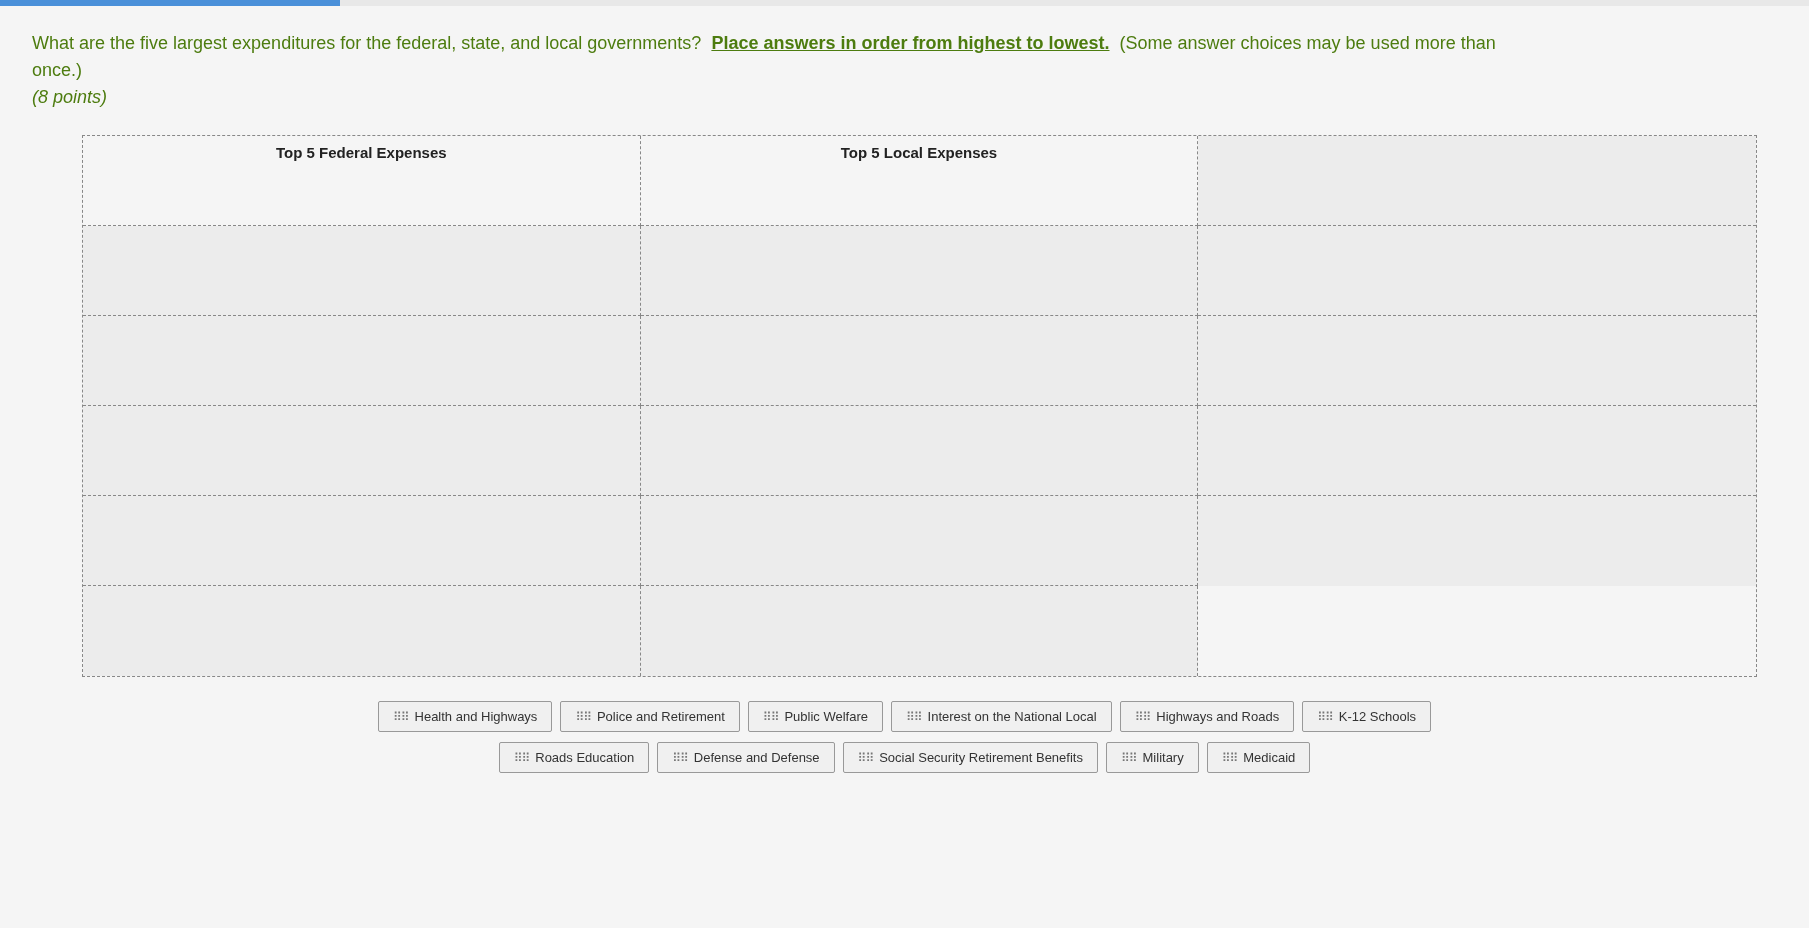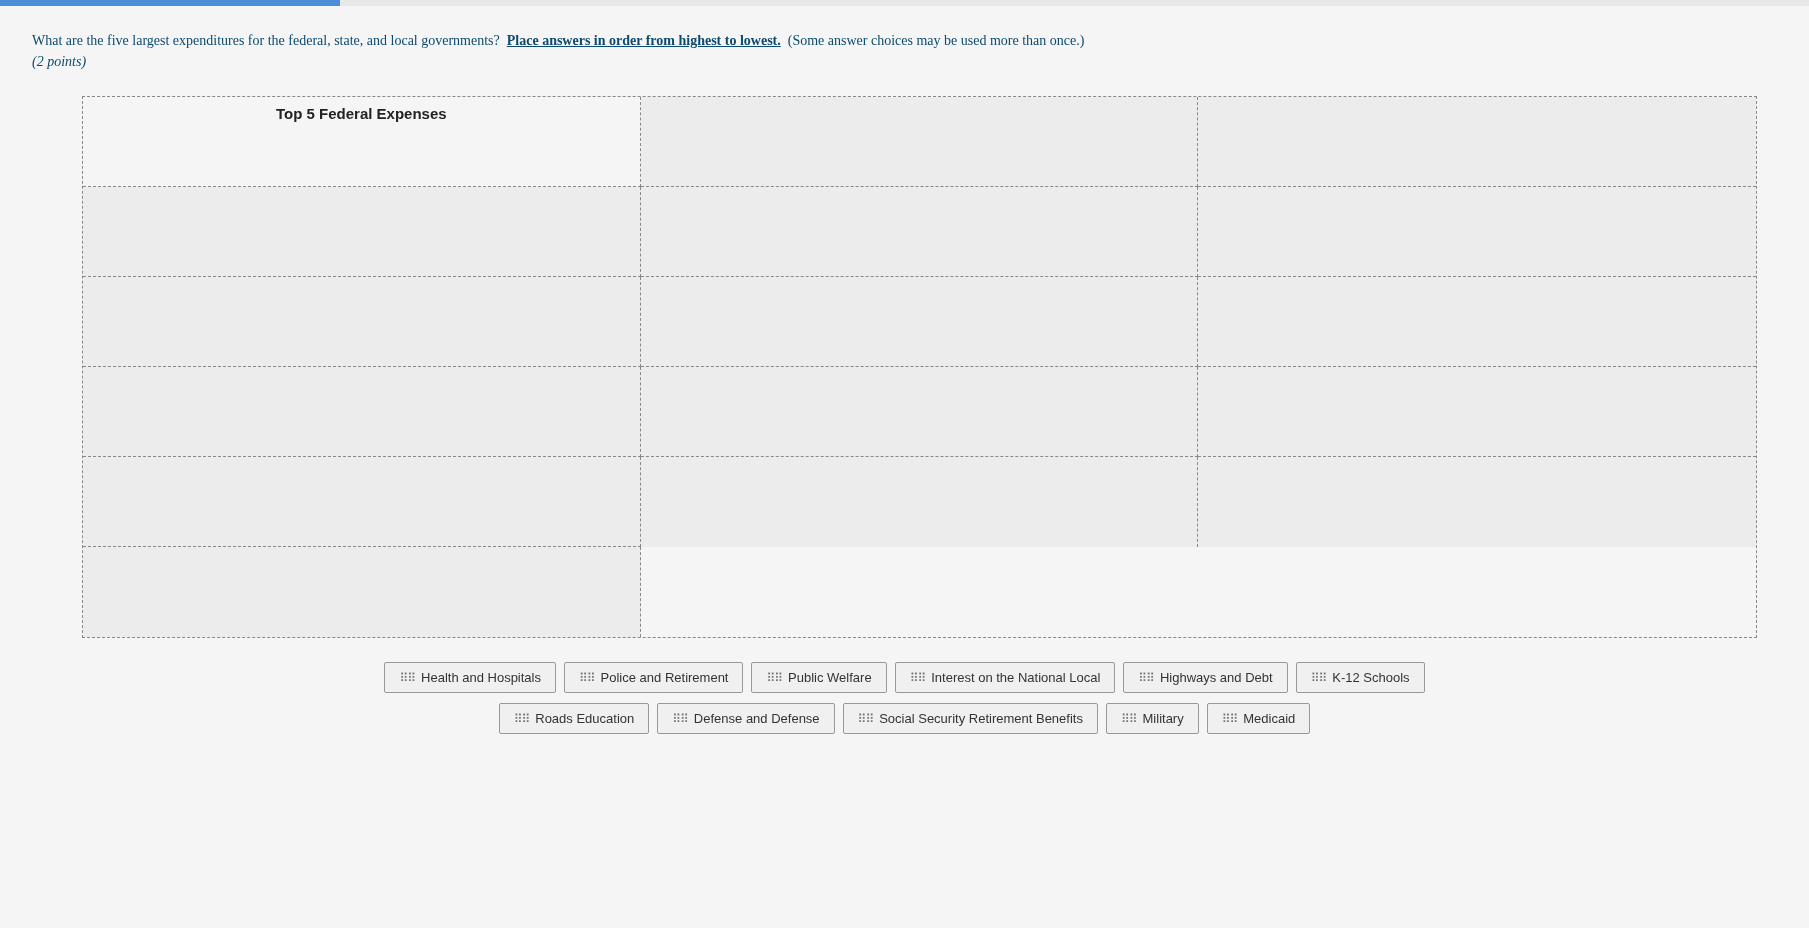--- a/index.html
+++ b/index.html
@@ -25,26 +25,25 @@
       width: 340px;
     }
 
     .page-wrapper {
       background: #f5f5f5;
       flex: 1;
       padding: 24px 32px 32px 32px;
     }
 
     .question-text {
-      font-size: 14px;
+      font-size: 18px;
       line-height: 1.5;
-      color: #0c4a6e;
+      color: #4d7c0f;
       margin-bottom: 24px;
       max-width: 1500px;
-      font-family: Liberation Serif, serif;
     }
 
     .question-text .underline-bold {
       text-decoration: underline;
       font-weight: bold;
     }
 
     .question-text .italic {
       font-style: italic;
     }
@@ -144,36 +143,37 @@
 
 <div class="top-bar"></div>
 
 <div class="page-wrapper">
 
   <p class="question-text">
     <span>What are the five largest expenditures for the federal, state, and local governments?</span>
     &nbsp;<span class="underline-bold">Place answers in order from highest to lowest.</span>
     &nbsp;<span>(Some answer choices may be used more than once.)</span>
     <br>
-    <span class="italic">(2 points)</span>
+    <span class="italic">(8 points)</span>
   </p>
 
   <div style="display: flex; margin-bottom: 24px; margin-right: 20px;">
 
     <div class="row-numbers-col">
       <div class="row-num-label"></div>
       <div class="row-num-label"></div>
       <div class="row-num-label"></div>
       <div class="row-num-label"></div>
       <div class="row-num-label"></div>
     </div>
 
     <div class="answer-table">
 
       <div class="col-header">Top 5 Federal Expenses</div>
+      <div class="col-header">Top 5 Local Expenses</div>
 
       <div class="answer-cell"></div>
       <div class="answer-cell"></div>
       <div class="answer-cell"></div>
 
       <div class="answer-cell"></div>
       <div class="answer-cell"></div>
       <div class="answer-cell"></div>
 
       <div class="answer-cell"></div>
@@ -187,37 +187,37 @@
       <div class="answer-cell"></div>
       <div class="answer-cell"></div>
       <div class="answer-cell"></div>
     </div>
   </div>
 
   <div class="drag-items-container">
     <div class="drag-items-row">
       <div class="drag-item">
         <span class="drag-icon">⠿⠿</span>
-        <span>Health and Hospitals</span>
+        <span>Health and Highways</span>
       </div>
       <div class="drag-item">
         <span class="drag-icon">⠿⠿</span>
         <span>Police and Retirement</span>
       </div>
       <div class="drag-item">
         <span class="drag-icon">⠿⠿</span>
         <span>Public Welfare</span>
       </div>
       <div class="drag-item">
         <span class="drag-icon">⠿⠿</span>
         <span>Interest on the National Local</span>
       </div>
       <div class="drag-item">
         <span class="drag-icon">⠿⠿</span>
-        <span>Highways and Debt</span>
+        <span>Highways and Roads</span>
       </div>
       <div class="drag-item">
         <span class="drag-icon">⠿⠿</span>
         <span>K-12 Schools</span>
       </div>
     </div>
     <div class="drag-items-row">
       <div class="drag-item">
         <span class="drag-icon">⠿⠿</span>
         <span>Roads Education</span>

